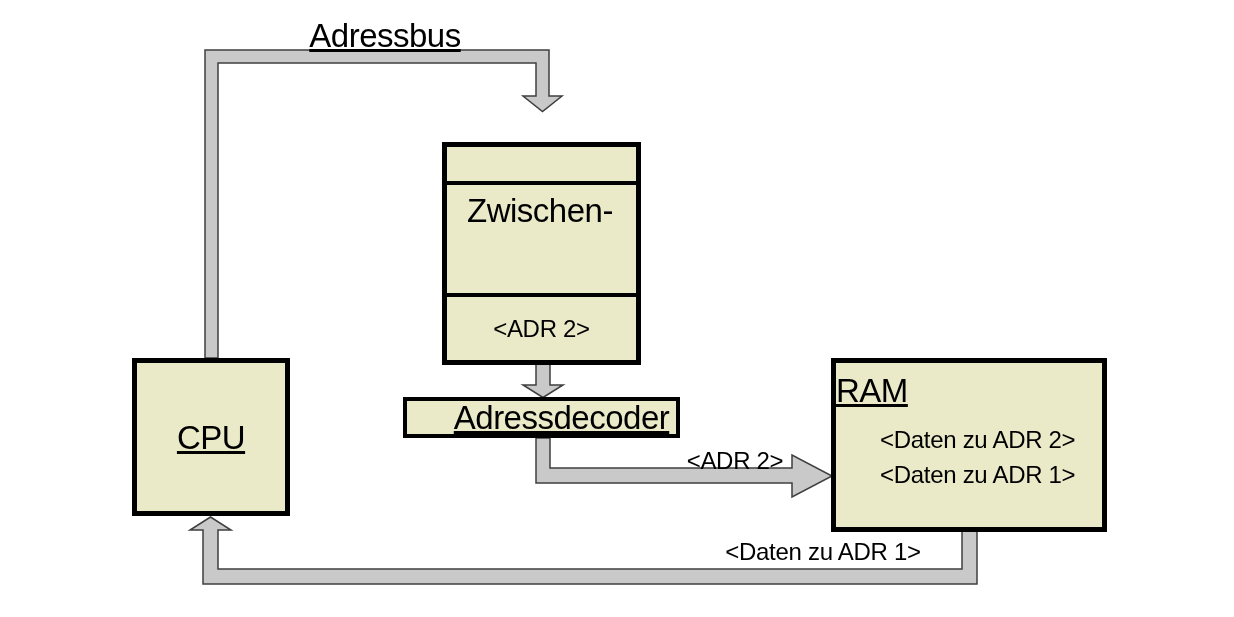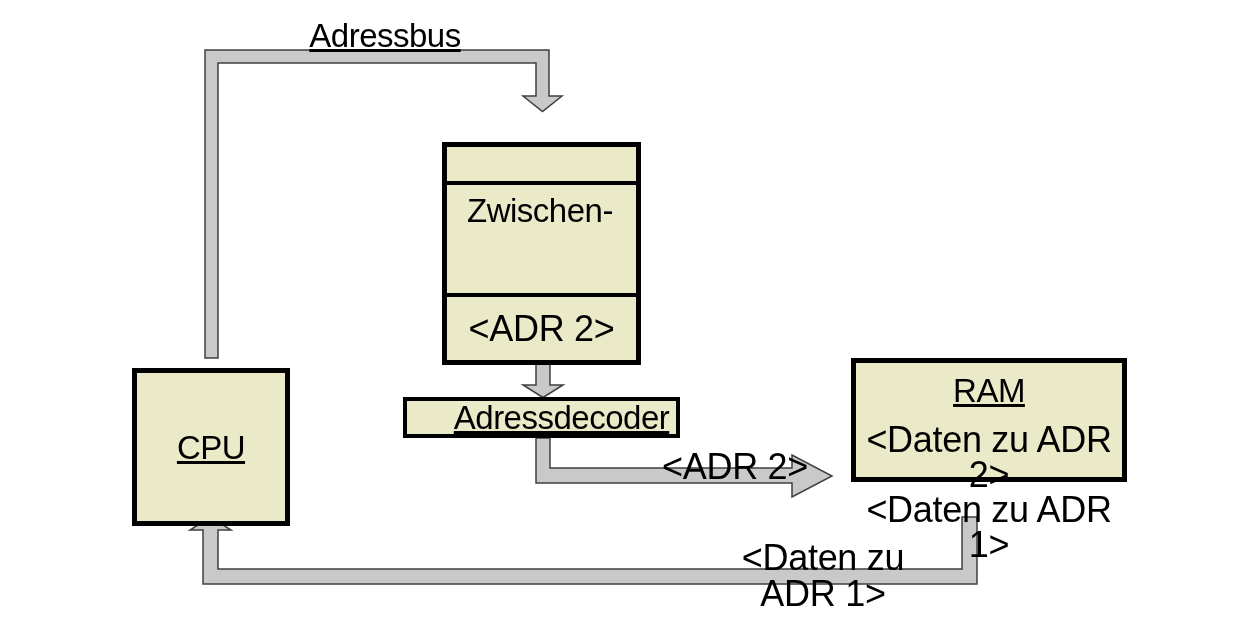--- a/index.html
+++ b/index.html
@@ -25,44 +25,44 @@
     border: 5px solid var(--box_border, #000);
     box-sizing: border-box;
   }
   .title-text {
     font-size: 33px;
     letter-spacing: -0.5px;
     line-height: 1;
     text-decoration: underline;
   }
   .value-text {
-    font-size: 36px;
+    font-size: 24px;
     letter-spacing: -0.3px;
     line-height: 1;
   }
   .center-flex { display: flex; align-items: center; justify-content: center; }
 
   
-  .cpu-box { left: 132px; top: 358px; width: 158px; height: 158px; margin-top: 10px; }
+  .cpu-box { left: 132px; top: 358px; width: 158px; height: 158px; }
 
   
   .buffer-box { left: 442px; top: 123px; width: 199px; height: 223px; display: flex; flex-direction: column; margin-top: 19px; }
   .buffer-row-empty { height: 34px; border-bottom: 4px solid var(--box_border, #000); }
   .buffer-row-label { height: 112px; border-bottom: 4px solid var(--box_border, #000); padding: 7px 0 0 20px; box-sizing: border-box; }
   .buffer-row-label .line { display: block; font-size: 33px; letter-spacing: -0.5px; line-height: 38px; }
   .buffer-row-value { flex: 1; }
 
   
   .decoder-box { left: 403px; top: 397px; width: 277px; height: 41px; border-width: 4px; padding-left: 40px; }
 
   
-  .ram-box { left: 831px; top: 358px; width: 276px; height: 124px; text-align: center; margin-left: 20px; }
+  .ram-box { left: 831px; top: 358px; width: 276px; height: 174px; text-align: left; }
   .ram-title { margin-top: 10px; line-height: 36px; }
   .ram-values { margin-top: 13px; }
-  .ram-values .val { line-height: 35px; }
+  .ram-values .val { line-height: 35px; padding-left: 44px; }
 
   
   .float-label { position: absolute; text-align: center; width: 200px; }
   .adressbus-label { left: 285px; top: 19px; }
   .datenbus-label  { left: 492px; top: 535px; }
   .daten-adr1-label { left: 723px; top: 540px; }
   .adr2-bus-label  { left: 635px; top: 449px; }
 </style>
 </head>
 <body>

